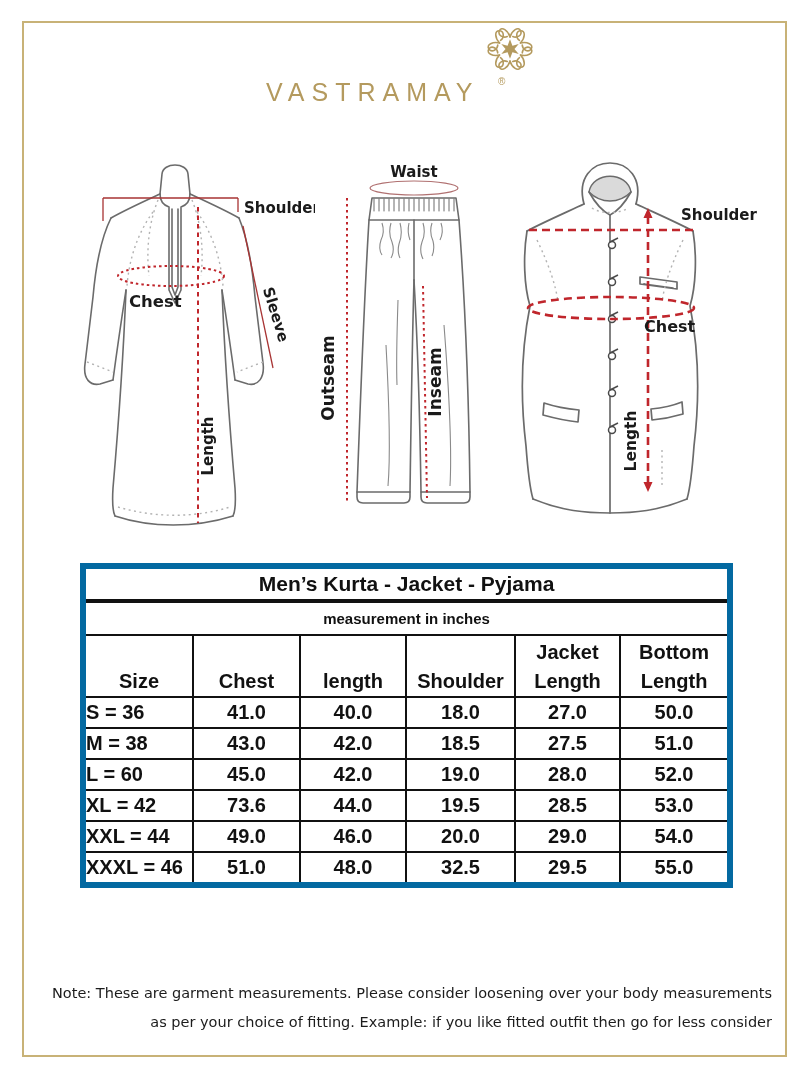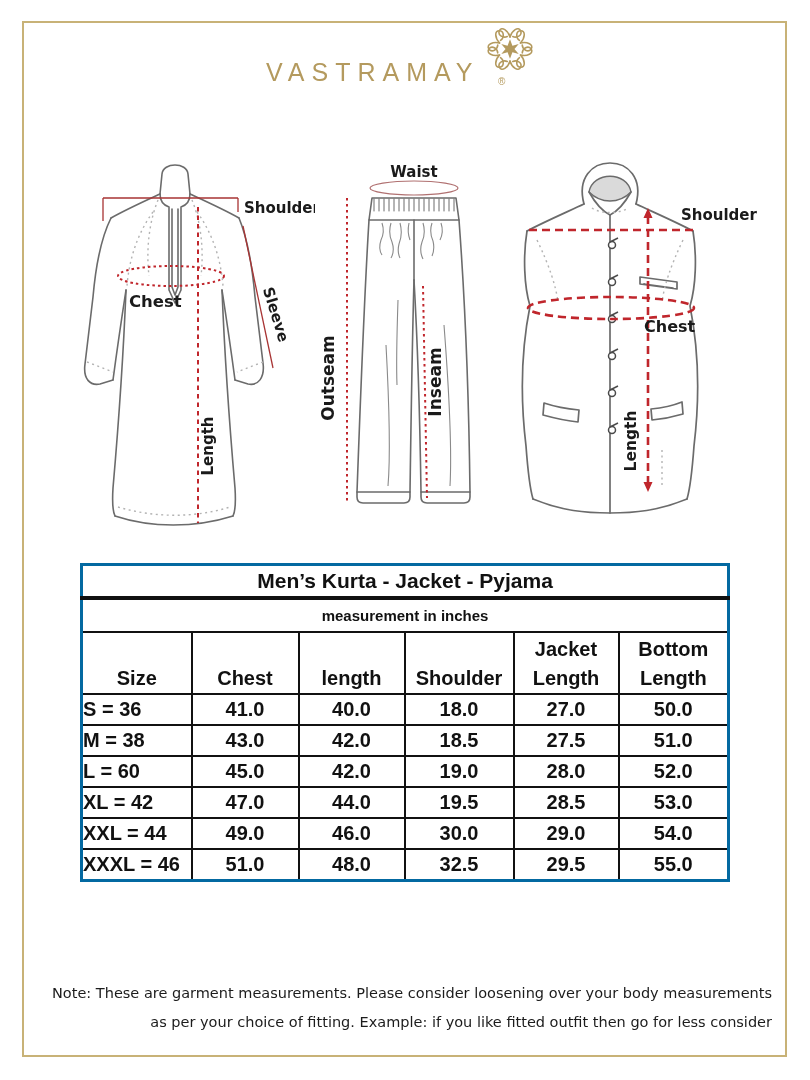--- a/index.html
+++ b/index.html
@@ -1,27 +1,27 @@
 <!DOCTYPE html>
 <html><head>
 <meta charset="utf-8">
 <style>
   html,body{margin:0;padding:0;background:#fff;}
   body{width:810px;height:1080px;position:relative;font-family:"Liberation Sans",sans-serif;overflow:hidden;}
   .frame{position:absolute;left:22px;top:21px;width:761px;height:1032px;border:2px solid #c8b277;}
-  .logo-text{position:absolute;left:266px;top:58px;font-size:25px;letter-spacing:7px;color:#b49a5e;white-space:nowrap;}
+  .logo-text{position:absolute;left:266px;top:78px;font-size:25px;letter-spacing:7px;color:#b49a5e;white-space:nowrap;}
   .reg-mark{position:absolute;left:498px;top:76px;font-size:10px;color:#b49a5e;}
   .emblem{position:absolute;left:483px;top:23px;}
   svg.diagram{position:absolute;}
   #kurta{left:65px;top:150px;}
   #pyjama{left:310px;top:150px;}
   #jacket{left:500px;top:150px;}
   svg text{font-family:"DejaVu Sans",sans-serif;font-weight:bold;fill:#1a1a1a;}
   .tablewrap{position:absolute;left:80px;top:563px;}
-  table.sizes{border-collapse:collapse;table-layout:fixed;width:647px;border:3px solid #0369a1;
+  table.sizes{border-collapse:collapse;table-layout:fixed;width:647px;border:6px solid #0369a1;
     font-family:"Liberation Sans",sans-serif;font-weight:bold;color:#111;}
   table.sizes td,table.sizes th{border:2px solid #111;padding:0;}
   td.title{height:30px;font-size:21px;text-align:center;border-bottom-width:4px !important;}
   td.subtitle{height:31px;font-size:15px;text-align:center;}
   th.colhead{height:60px;font-size:20px;text-align:center;vertical-align:bottom;padding-bottom:5px;line-height:1.45;}
   td.val{height:29px;font-size:20px;text-align:center;}
   td.sizecol{height:29px;font-size:20px;text-align:left;padding-left:3px;}
   .note{position:absolute;right:38px;top:979px;text-align:right;font-family:"DejaVu Sans",sans-serif;
     font-size:14.5px;line-height:29px;color:#1c1c1c;white-space:nowrap;}
 </style>
@@ -210,31 +210,31 @@
     <tr>
       <td class="sizecol">L = 60</td>
       <td class="val">45.0</td>
       <td class="val">42.0</td>
       <td class="val">19.0</td>
       <td class="val">28.0</td>
       <td class="val">52.0</td>
     </tr>
     <tr>
       <td class="sizecol">XL = 42</td>
-      <td class="val">47.0</td>
+      <td class="val">73.6</td>
       <td class="val">44.0</td>
       <td class="val">19.5</td>
       <td class="val">28.5</td>
       <td class="val">53.0</td>
     </tr>
     <tr>
       <td class="sizecol">XXL = 44</td>
       <td class="val">49.0</td>
       <td class="val">46.0</td>
-      <td class="val">30.0</td>
+      <td class="val">20.0</td>
       <td class="val">29.0</td>
       <td class="val">54.0</td>
     </tr>
     <tr>
       <td class="sizecol">XXXL = 46</td>
       <td class="val">51.0</td>
       <td class="val">48.0</td>
       <td class="val">32.5</td>
       <td class="val">29.5</td>
       <td class="val">55.0</td>

